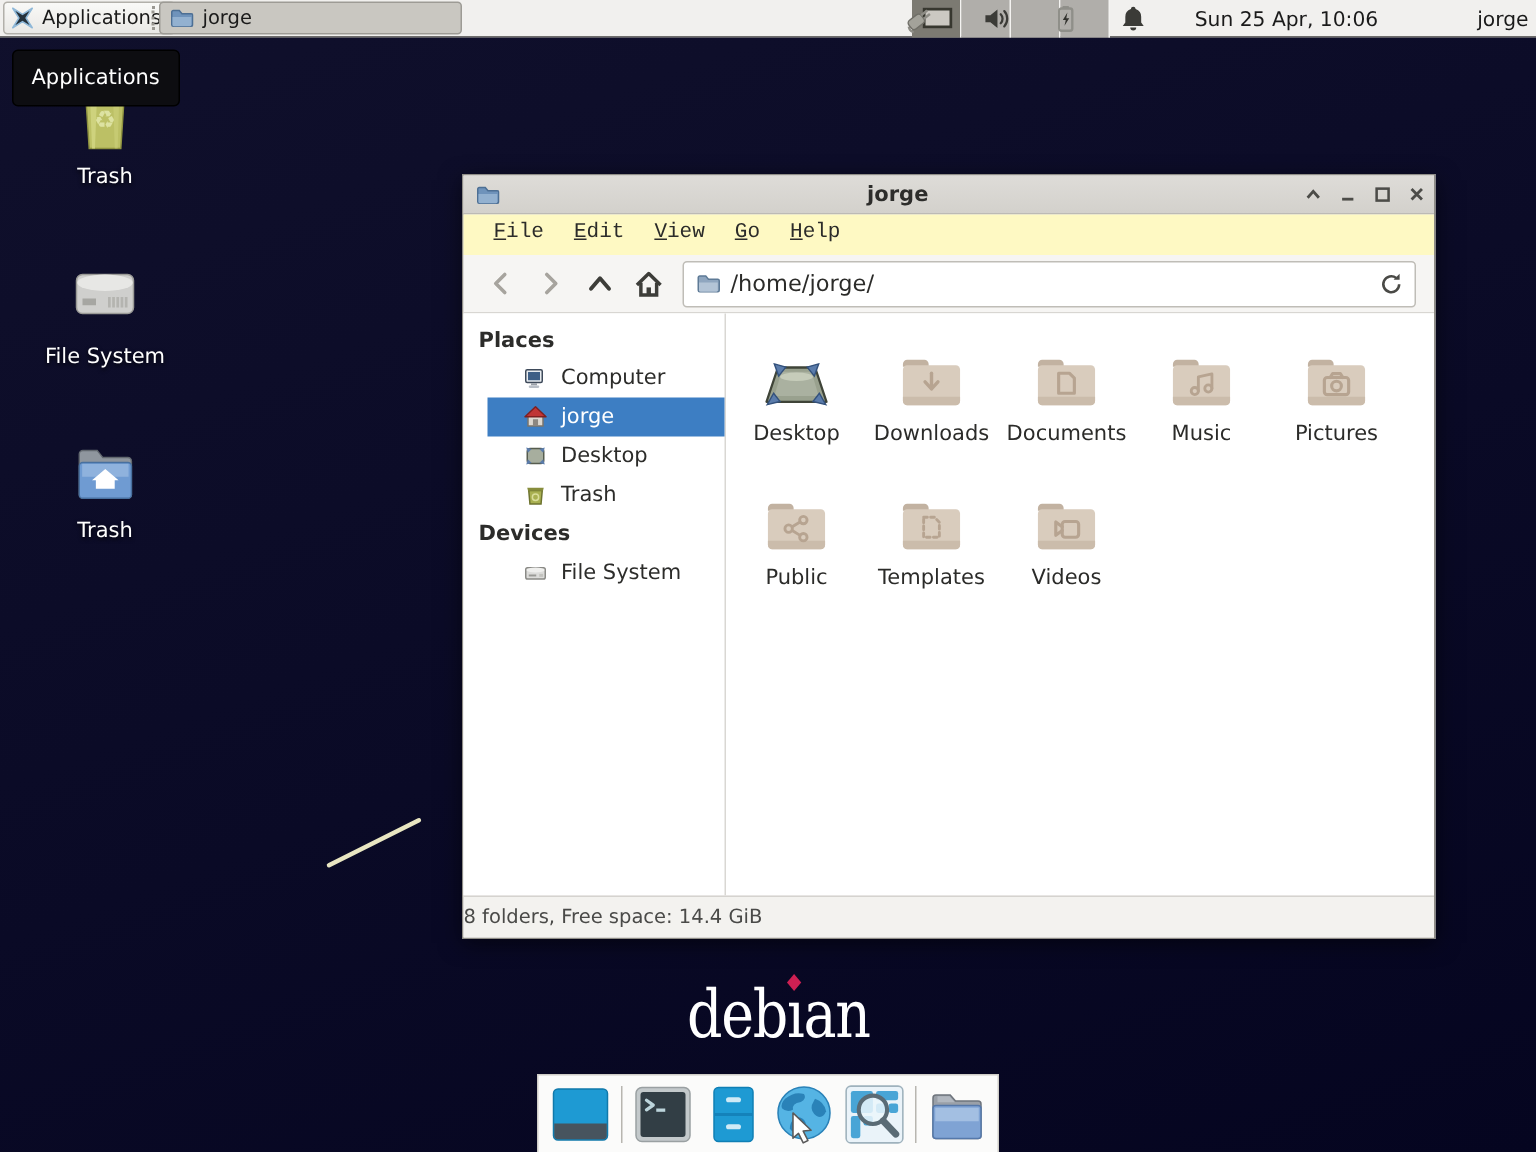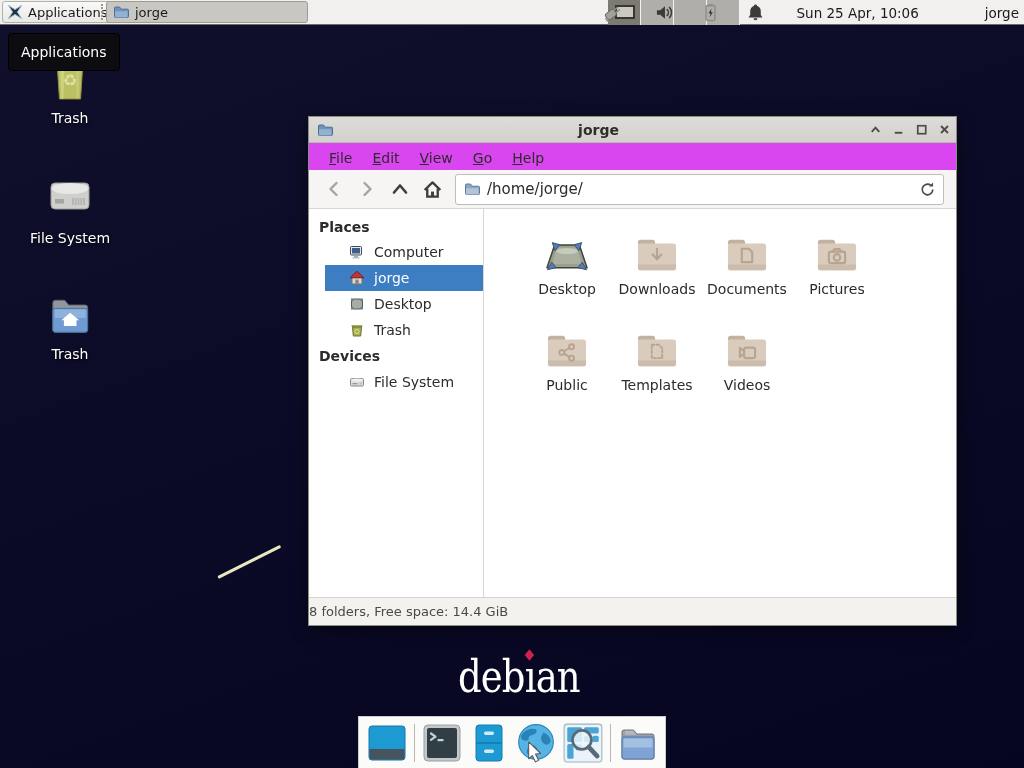--- a/index.html
+++ b/index.html
@@ -56,32 +56,32 @@
 
   
   #win { position:absolute; left:308px; top:116px; width:649px; height:510px; background:#f6f5f3;
          border:1px solid #8f8d87; box-shadow:0 3px 14px rgba(0,0,0,.55); z-index:20;
          display:flex; flex-direction:column; }
   #titlebar { height:26px; background:linear-gradient(#dedcd8,#d3d1cc); border-bottom:1px solid #bcbab5;
               display:flex; align-items:center; }
   #titlebar .icn { margin-left:8px; }
   #win-title { flex:1; text-align:center; font-size:14px; font-weight:bold; color:#2d2d2b; }
   .win-btn { width:23px; height:24px; display:flex; align-items:center; justify-content:center; }
-  #menubar { height:27px; background:#d946ef; display:flex; align-items:flex-end; padding-left:10px; }
+  #menubar { height:27px; background:#fef9c3; display:flex; align-items:flex-start; padding-left:10px;font-family:Liberation Mono, monospace; }
   .menu-item { padding:4px 10px; font-size:14px; color:#2c2c2a; }
   .menu-item .mn { text-decoration:underline; }
   #toolbar { height:39px; background:#f6f5f3; border-bottom:1px solid #d8d6d2;
              display:flex; align-items:center; padding-left:8px; }
   .tb-btn { width:33px; height:31px; display:flex; align-items:center; justify-content:center; border-radius:3px; }
   #pathbar { flex:1; height:31px; margin:0 12px 0 6px; background:#fff; border:1px solid #bfbdb7;
              border-radius:3px; display:flex; align-items:center; }
   #pathbar .icn { margin-left:8px; }
   #path-text { margin-left:7px; font-size:15px; color:#2b2b29; flex:1; }
   #reload { margin-right:7px; display:flex; }
-  #win-body { flex:1; display:flex; min-height:0; background:#fff;gap:36px; }
+  #win-body { flex:1; display:flex; min-height:0; background:#fff; }
   #sidebar { width:175px; background:#fff; border-right:1px solid #d9d7d3; padding-top:6px; }
   .side-head { height:24px; display:flex; align-items:center; padding-left:10px;
                font-size:14px; font-weight:bold; color:#2c2c2a; }
   .side-head.dev { margin-top:0; height:26px; }
   .side-row { height:26px; display:flex; align-items:center; padding-left:24px; gap:9px;
               font-size:14px; color:#2c2c2a;margin-left:16px; }
   .side-row.selected { background:#3d7ec3; color:#fff; }
   #fileview { flex:1; background:#fff; padding:16px 0 0 2px; display:flex; flex-wrap:wrap;
               align-content:flex-start; }
   .file-item { width:90px; height:96px; display:flex; flex-direction:column; align-items:center; }
@@ -394,20 +394,35 @@
               </svg>
             </span>
             <span class="lbl">Documents</span>
           </div>
           <div class="file-item">
             <span class="iwrap icn">
               <svg viewBox="0 0 48 42" width="48" height="40">
                 <path d="M4 10 v-2 a3 3 0 0 1 3-3 h12 a3 3 0 0 1 3 3 v2 z" fill="#c2b2a1"></path>
                 <rect x="4" y="9" width="40" height="28" rx="3" fill="#d9ccbd"></rect>
                 <path d="M4 31 h40 v3 a3 3 0 0 1 -3 3 h-34 a3 3 0 0 1 -3 -3 z" fill="#cbbcab"></path>
+                <g fill="none" stroke="#b7a491" stroke-linecap="round" stroke-linejoin="round" stroke-width="2">
+                  <circle cx="19.3" cy="27" r="2.5"></circle>
+                  <circle cx="28.8" cy="25.2" r="2.5"></circle>
+                  <path d="M21.8 27 V17 L31.3 15 V25.2"></path>
+                </g>
+              </svg>
+            </span>
+            <span class="lbl">Music</span>
+          </div>
+          <div class="file-item">
+            <span class="iwrap icn">
+              <svg viewBox="0 0 48 42" width="48" height="40">
+                <path d="M4 10 v-2 a3 3 0 0 1 3-3 h12 a3 3 0 0 1 3 3 v2 z" fill="#c2b2a1"></path>
+                <rect x="4" y="9" width="40" height="28" rx="3" fill="#d9ccbd"></rect>
+                <path d="M4 31 h40 v3 a3 3 0 0 1 -3 3 h-34 a3 3 0 0 1 -3 -3 z" fill="#cbbcab"></path>
                 <g fill="none" stroke="#b7a491" stroke-linecap="round" stroke-linejoin="round" stroke-width="2.2">
                   <rect x="15.5" y="17.5" width="17" height="12" rx="2"></rect>
                   <circle cx="24" cy="23.5" r="3.4"></circle>
                   <path d="M19.5 17.5 L21.3 14.8 h5.4 l1.8 2.7"></path>
                 </g>
               </svg>
             </span>
             <span class="lbl">Pictures</span>
           </div>
           <div class="file-item">

